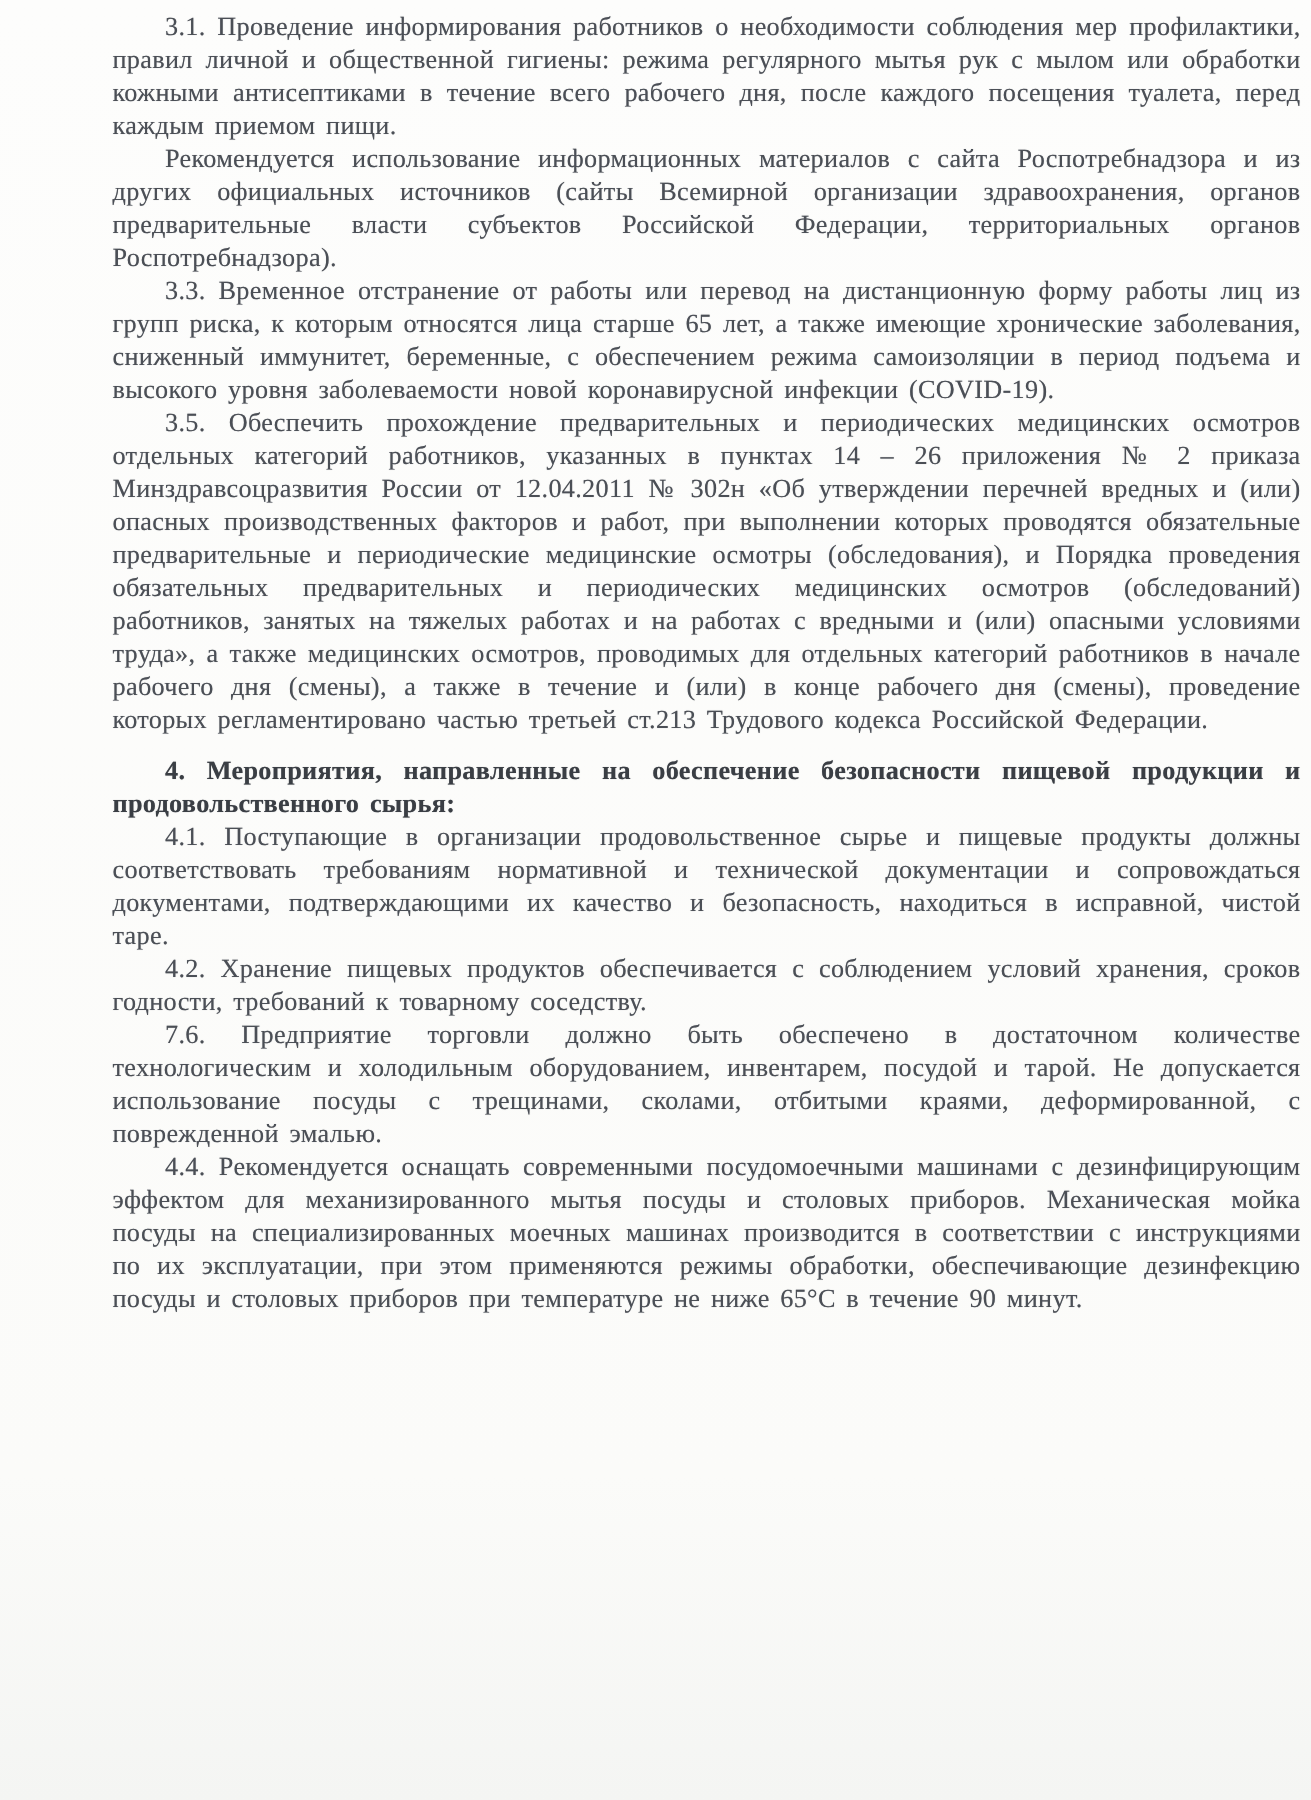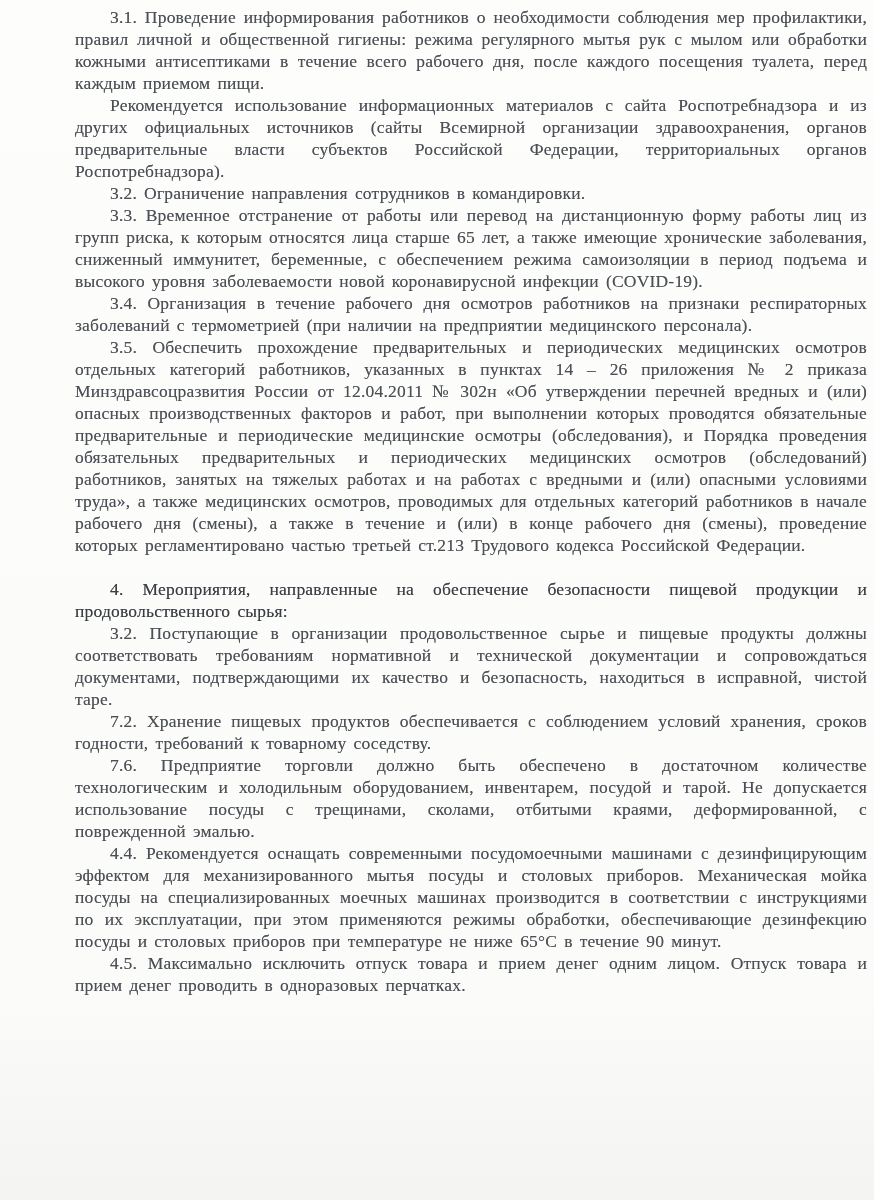--- a/index.html
+++ b/index.html
@@ -23,35 +23,32 @@
     word-spacing: 2.5px;
     color: #4b4f56;
     text-shadow: 0 0 0.5px rgba(75, 79, 86, 0.55);
   }
   .para {
     margin: 0;
     text-indent: 35px;
     text-align: justify;
   }
   .heading {
-    font-weight: normal;
+    font-weight: bold;
     color: #3a3e44;
     text-shadow: 0 0 0.5px rgba(58, 62, 68, 0.6);
-    margin-top: 22px;
+    margin-top: 12px;
   }
 </style>
 </head>
 <body>
 
 <div class="page">
   <p class="para">3.1. Проведение информирования работников о необходимости соблюдения мер профилактики, правил личной и общественной гигиены: режима регулярного мытья рук с мылом или обработки кожными антисептиками в течение всего рабочего дня, после каждого посещения туалета, перед каждым приемом пищи.</p>
   <p class="para">Рекомендуется использование информационных материалов с сайта Роспотребнадзора и из других официальных источников (сайты Всемирной организации здравоохранения, органов предварительные власти субъектов Российской Федерации, территориальных органов Роспотребнадзора).</p>
-  <p class="para">3.2. Ограничение направления сотрудников в командировки.</p>
   <p class="para">3.3. Временное отстранение от работы или перевод на дистанционную форму работы лиц из групп риска, к которым относятся лица старше 65 лет, а также имеющие хронические заболевания, сниженный иммунитет, беременные, с обеспечением режима самоизоляции в период подъема и высокого уровня заболеваемости новой коронавирусной инфекции (COVID-19).</p>
-  <p class="para">3.4. Организация в течение рабочего дня осмотров работников на признаки респираторных заболеваний с термометрией (при наличии на предприятии медицинского персонала).</p>
   <p class="para">3.5. Обеспечить прохождение предварительных и периодических медицинских осмотров отдельных категорий работников, указанных в пунктах 14 – 26 приложения № 2 приказа Минздравсоцразвития России от 12.04.2011 № 302н «Об утверждении перечней вредных и (или) опасных производственных факторов и работ, при выполнении которых проводятся обязательные предварительные и периодические медицинские осмотры (обследования), и Порядка проведения обязательных предварительных и периодических медицинских осмотров (обследований) работников, занятых на тяжелых работах и на работах с вредными и (или) опасными условиями труда», а также медицинских осмотров, проводимых для отдельных категорий работников в начале рабочего дня (смены), а также в течение и (или) в конце рабочего дня (смены), проведение которых регламентировано частью третьей ст.213 Трудового кодекса Российской Федерации.</p>
   <p class="para heading">4. Мероприятия, направленные на обеспечение безопасности пищевой продукции и продовольственного сырья:</p>
-  <p class="para">3.2. Поступающие в организации продовольственное сырье и пищевые продукты должны соответствовать требованиям нормативной и технической документации и сопровождаться документами, подтверждающими их качество и безопасность, находиться в исправной, чистой таре.</p>
-  <p class="para">7.2. Хранение пищевых продуктов обеспечивается с соблюдением условий хранения, сроков годности, требований к товарному соседству.</p>
+  <p class="para">4.1. Поступающие в организации продовольственное сырье и пищевые продукты должны соответствовать требованиям нормативной и технической документации и сопровождаться документами, подтверждающими их качество и безопасность, находиться в исправной, чистой таре.</p>
+  <p class="para">4.2. Хранение пищевых продуктов обеспечивается с соблюдением условий хранения, сроков годности, требований к товарному соседству.</p>
   <p class="para">7.6. Предприятие торговли должно быть обеспечено в достаточном количестве технологическим и холодильным оборудованием, инвентарем, посудой и тарой. Не допускается использование посуды с трещинами, сколами, отбитыми краями, деформированной, с поврежденной эмалью.</p>
   <p class="para">4.4. Рекомендуется оснащать современными посудомоечными машинами с дезинфицирующим эффектом для механизированного мытья посуды и столовых приборов. Механическая мойка посуды на специализированных моечных машинах производится в соответствии с инструкциями по их эксплуатации, при этом применяются режимы обработки, обеспечивающие дезинфекцию посуды и столовых приборов при температуре не ниже 65°С в течение 90 минут.</p>
-  <p class="para">4.5. Максимально исключить отпуск товара и прием денег одним лицом. Отпуск товара и прием денег проводить в одноразовых перчатках.</p>
 </div>
 
 </body></html>

